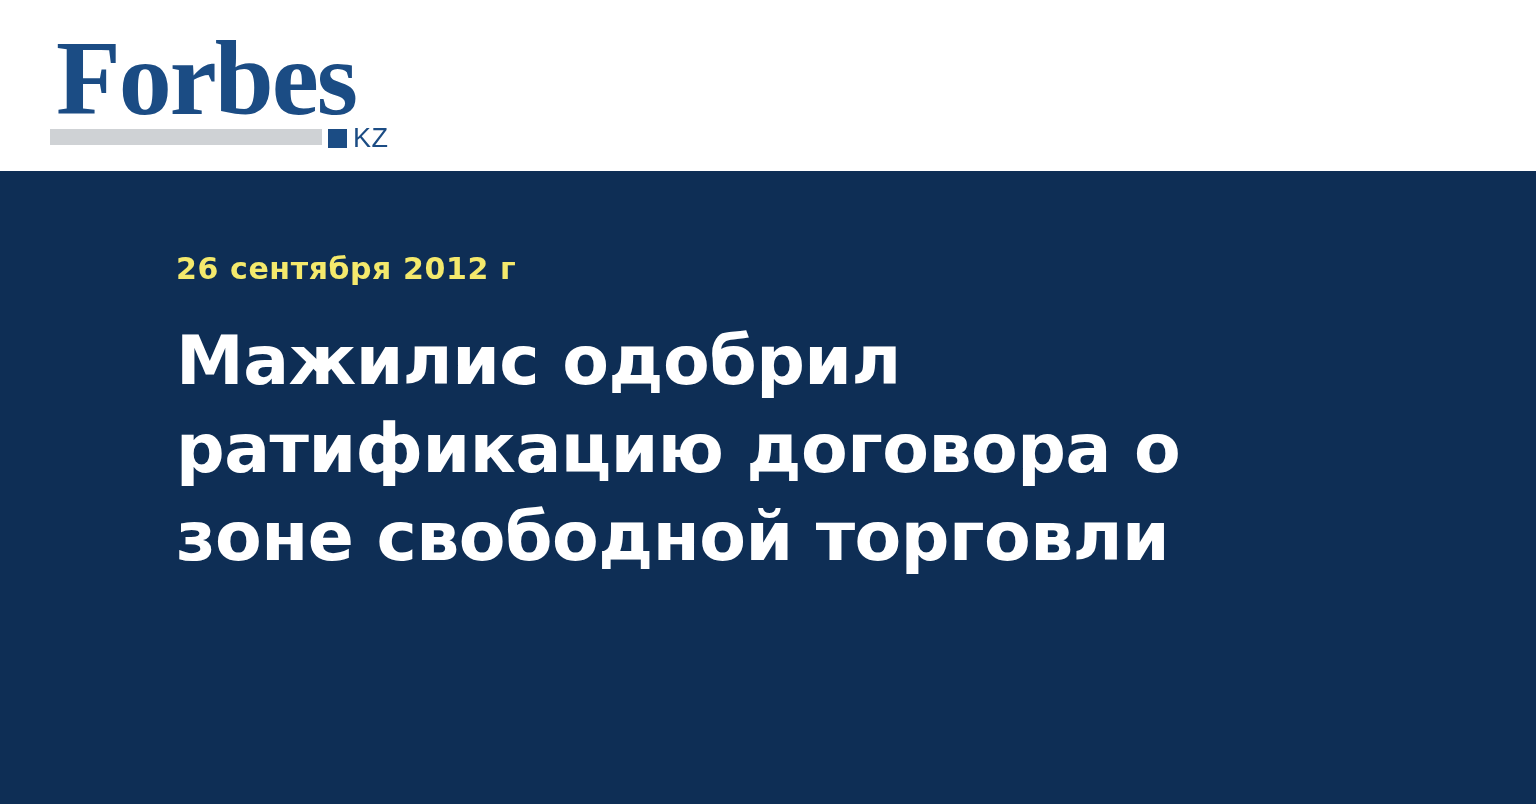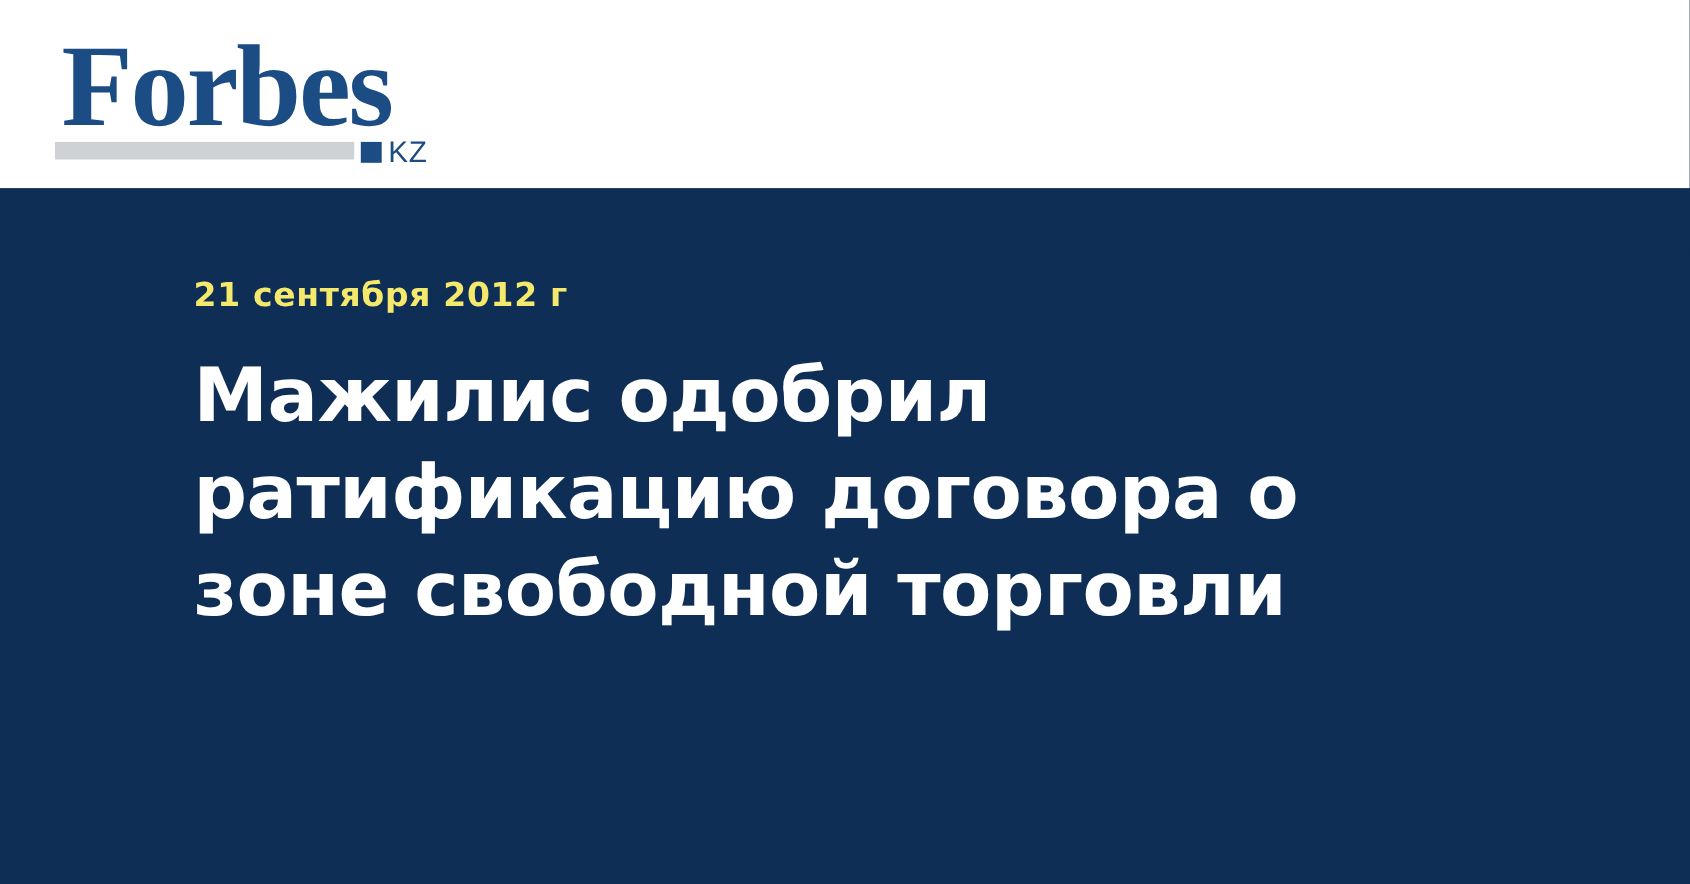--- a/index.html
+++ b/index.html
@@ -128,19 +128,19 @@
       <div class="logo-wordmark">Forbes</div>
       <div class="logo-rule"></div>
       <div class="logo-square"></div>
       <div class="logo-tld">kz</div>
     </div>
 
   </div>
 
   <div class="article">
 
-    <div class="article-date">21 сентября 2012 г</div>
+    <div class="article-date">26 сентября 2012 г</div>
 
     <h1 class="article-title">Мажилис одобрил ратификацию договора о зоне свободной торговли</h1>
 
   </div>
 
 </div>
 
 </body></html>

